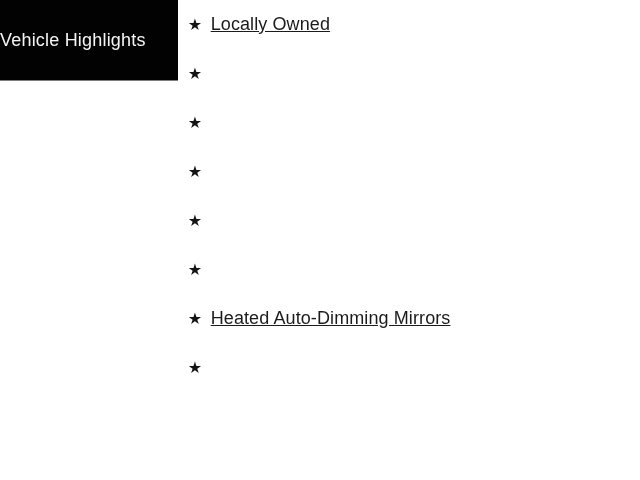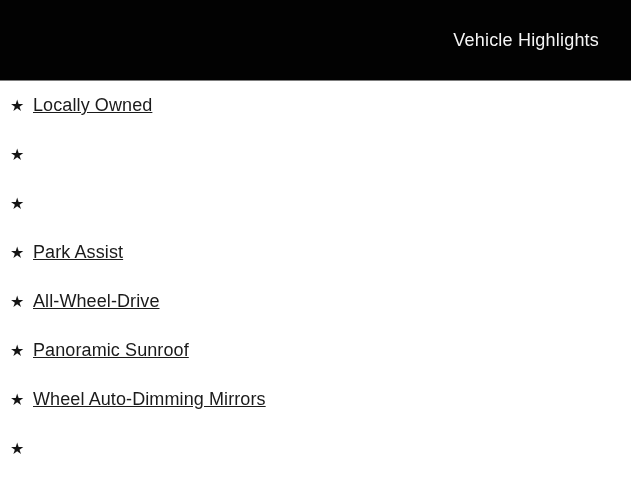--- a/index.html
+++ b/index.html
@@ -10,21 +10,21 @@
     width: 640px;
     height: 480px;
     background: #ffffff;
     font-family: "Liberation Sans", sans-serif;
     overflow: hidden;
   }
   .page {
     width: 631px;
     height: 480px;
     display: flex;
-    flex-direction: column;
+    flex-direction: row;
   }
   .header-bar {
     height: 81px;
     background: #020202;
     border-bottom: 1px solid #7d7d7d;
     display: flex;
     align-items: center;
     justify-content: flex-end;
     padding-right: 32px;
     box-sizing: border-box;
@@ -78,32 +78,29 @@
       <span class="item-label">Locally Owned</span>
     </li>
     <li class="highlight-item">
       <span class="star-icon">★</span>
     </li>
     <li class="highlight-item">
       <span class="star-icon">★</span>
     </li>
     <li class="highlight-item">
       <span class="star-icon">★</span>
-      <span class="item-label">Park Assist</span>
     </li>
     <li class="highlight-item">
       <span class="star-icon">★</span>
-      <span class="item-label">All-Wheel-Drive</span>
     </li>
     <li class="highlight-item">
       <span class="star-icon">★</span>
-      <span class="item-label">Panoramic Sunroof</span>
     </li>
     <li class="highlight-item">
       <span class="star-icon">★</span>
-      <span class="item-label">Wheel Auto-Dimming Mirrors</span>
+      <span class="item-label">Heated Auto-Dimming Mirrors</span>
     </li>
     <li class="highlight-item">
       <span class="star-icon">★</span>
     </li>
   </ul>
 
 </div>
 
 </body></html>

